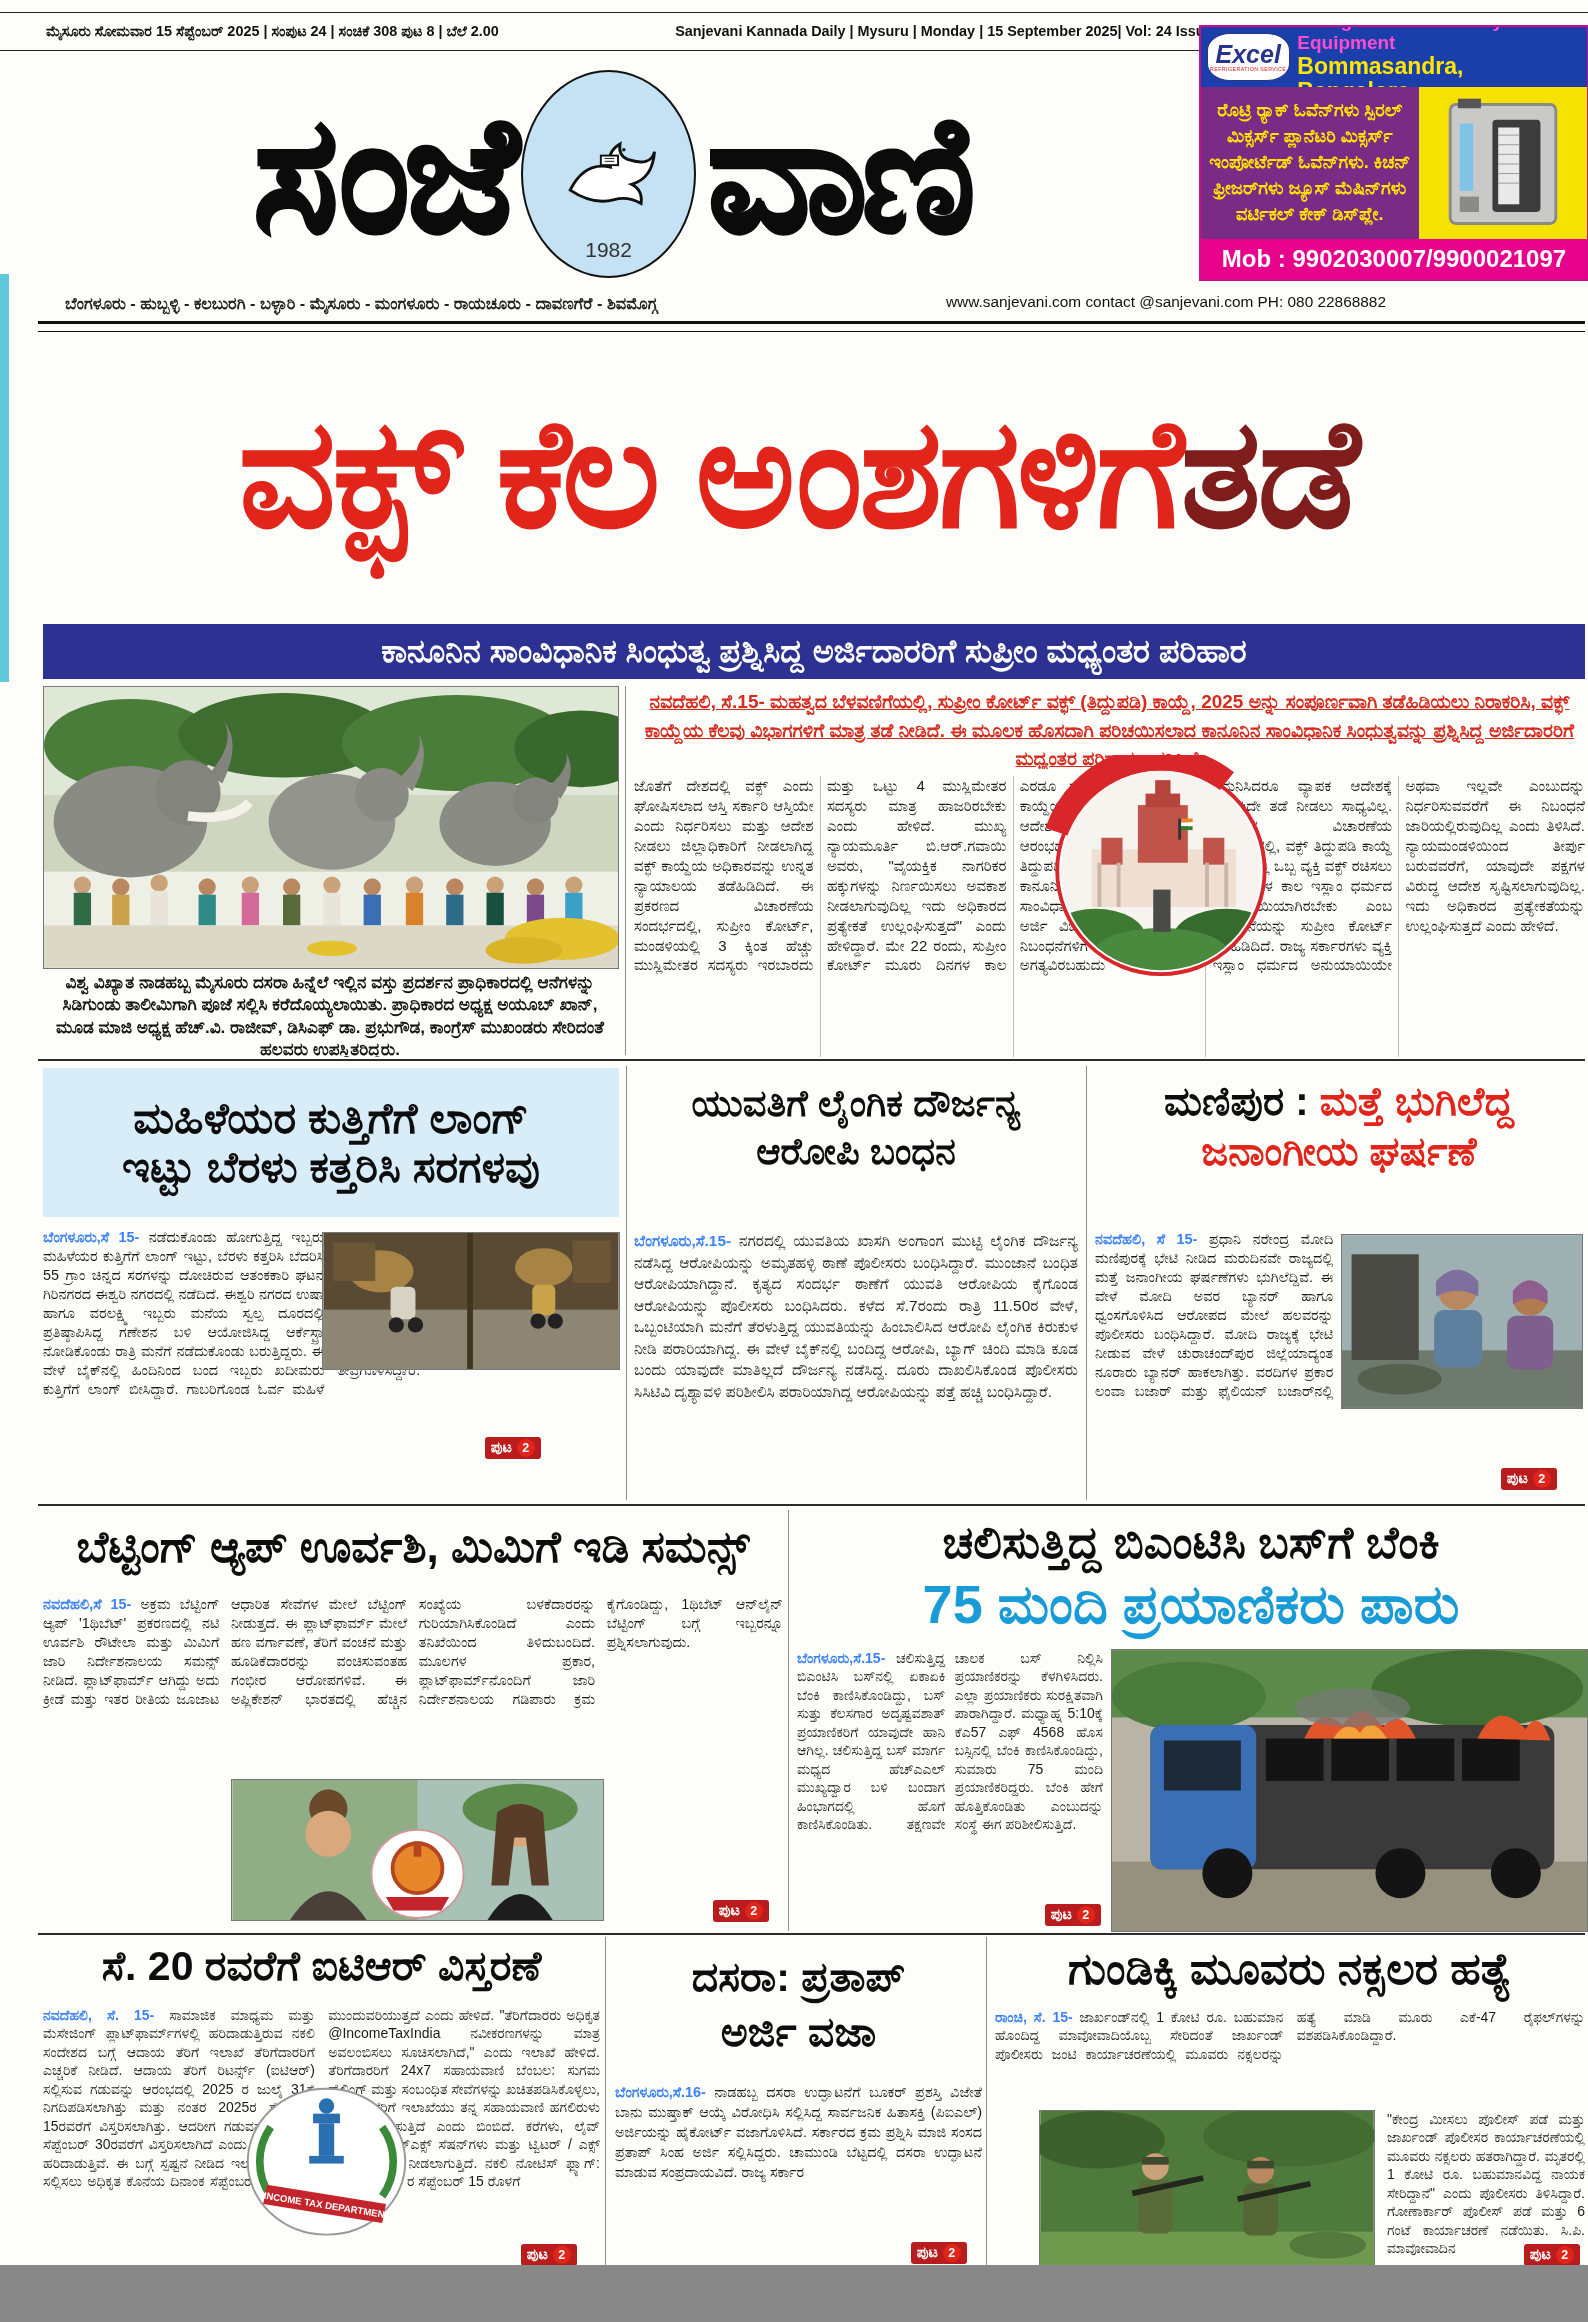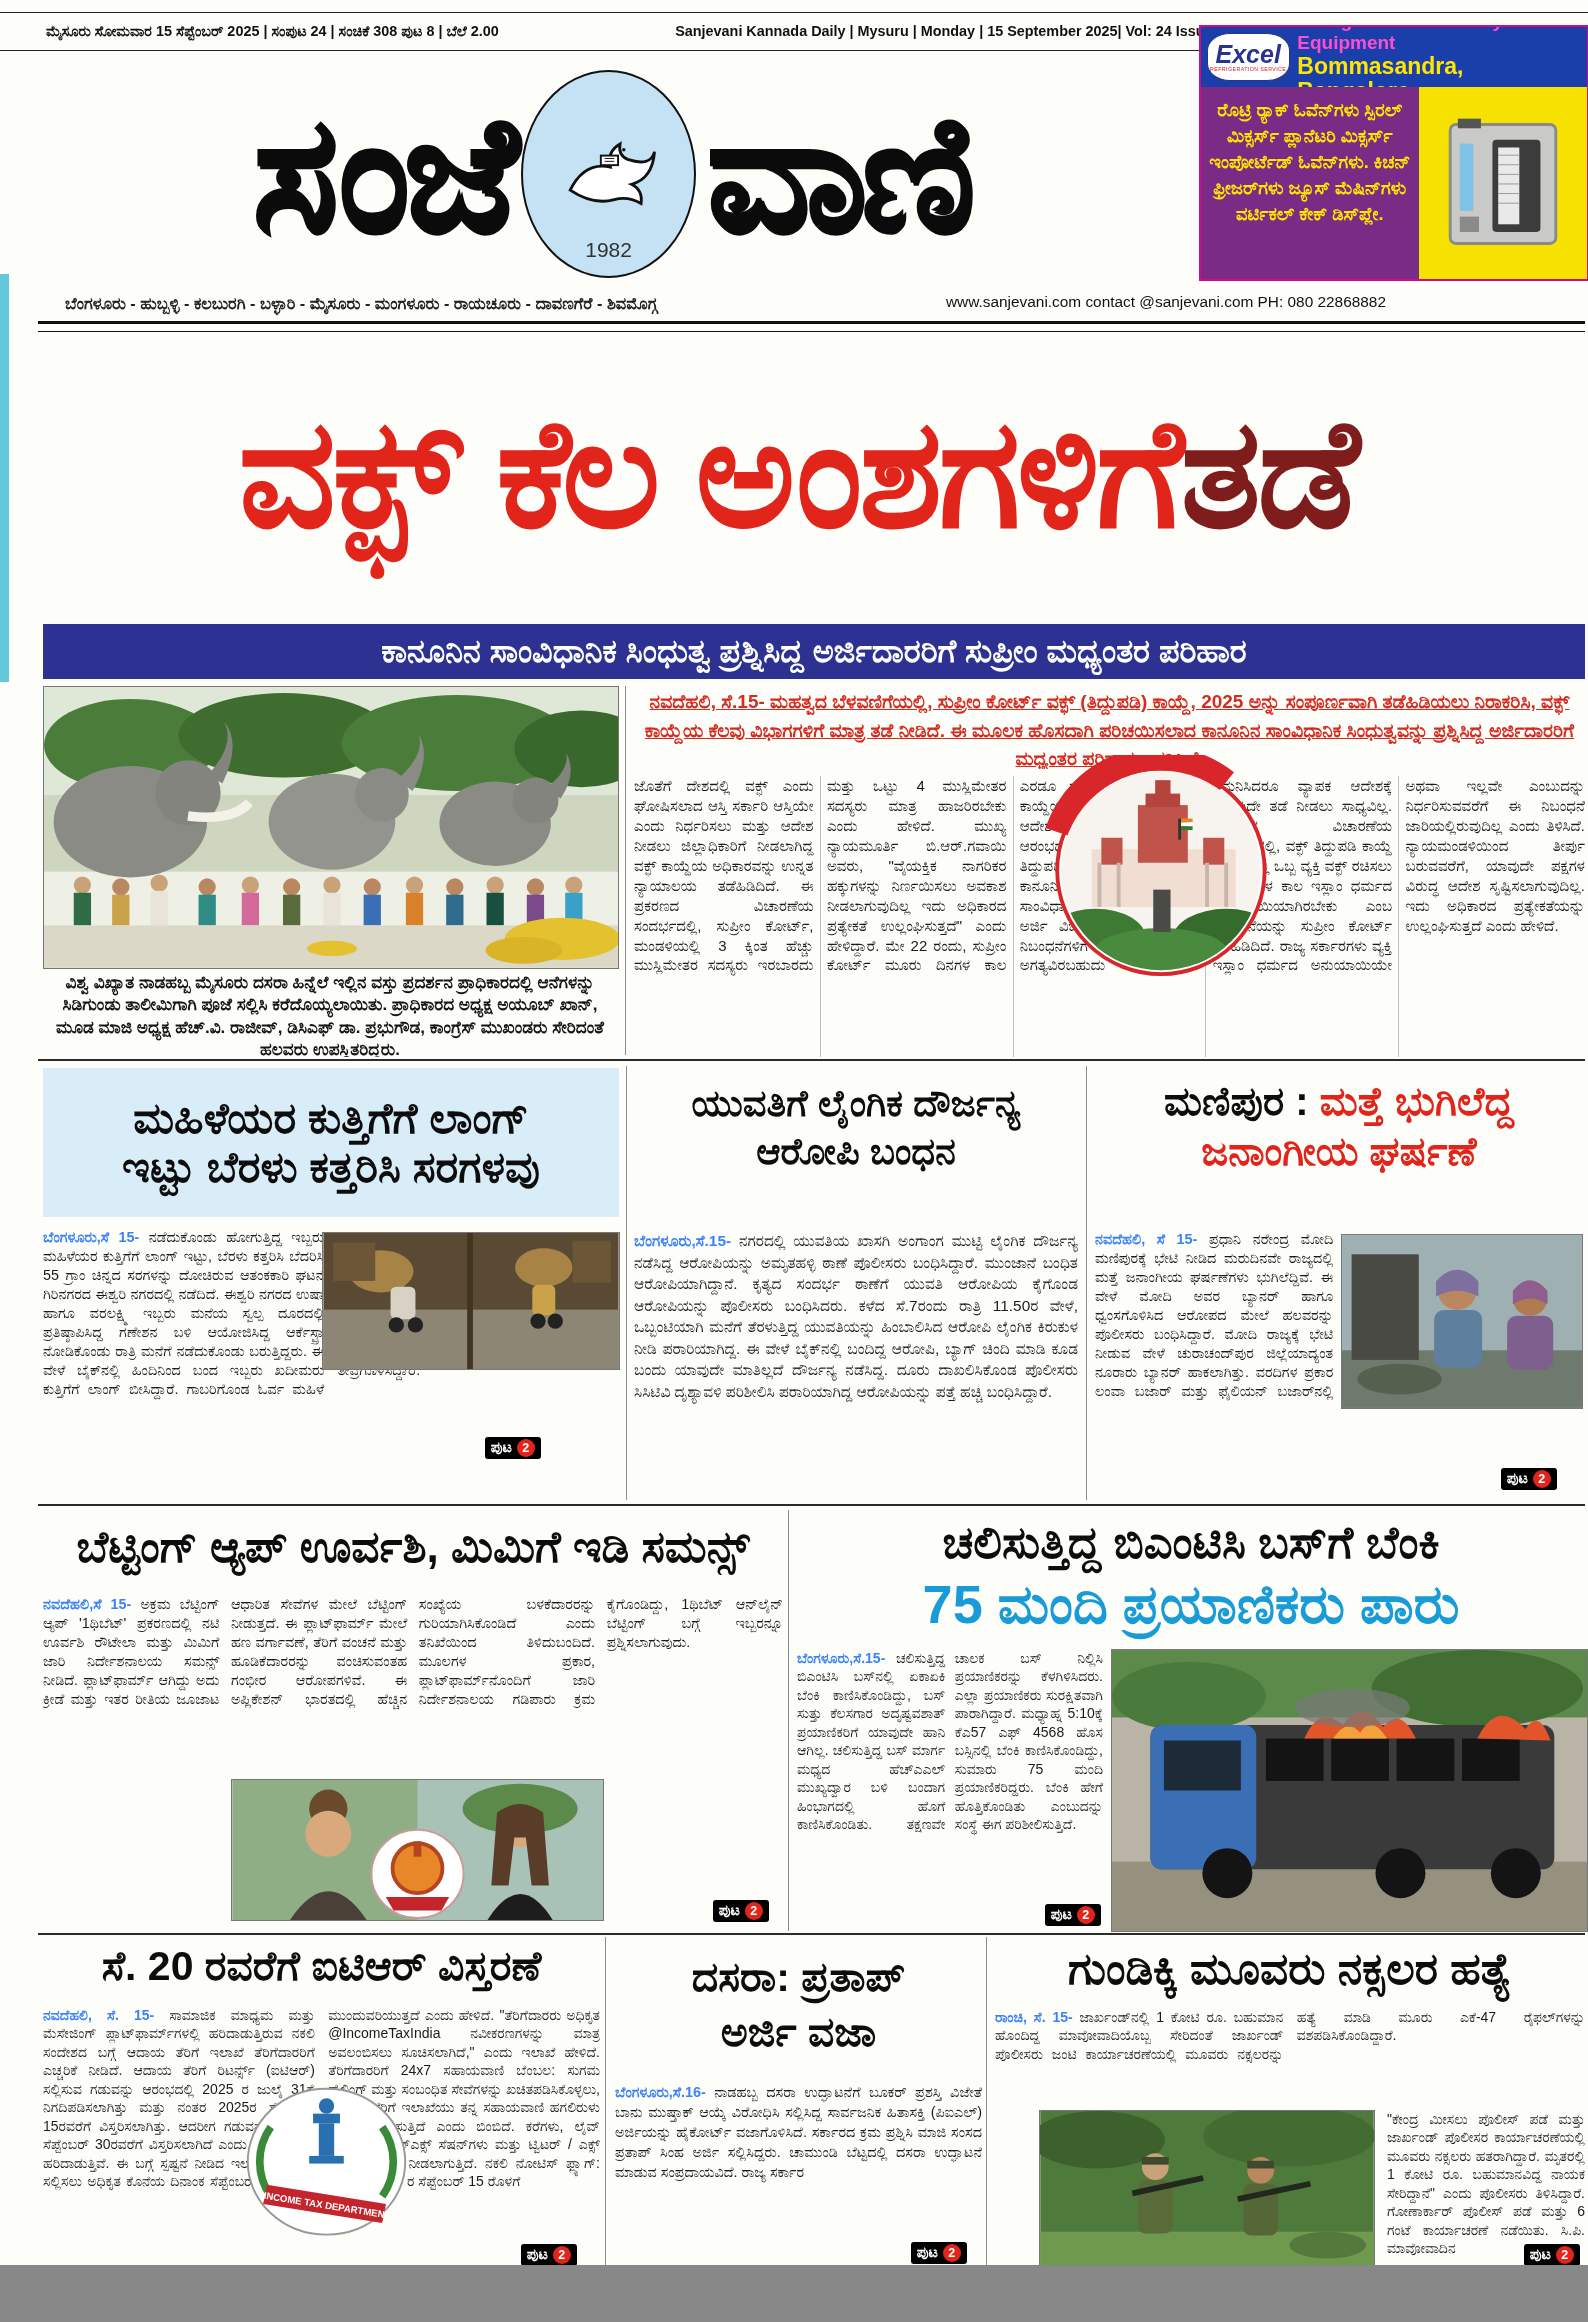--- a/index.html
+++ b/index.html
@@ -38,21 +38,21 @@
             column-rule:1px solid #bdbdbd;font-size:15px;line-height:1.33;text-align:justify;
             overflow:hidden;color:#1b1b1b;}
   .hrule{left:38px;width:1547px;height:1.9px;background:#2c2c2c;}
   .vrule{width:1px;background:#8d8d8d;}
   
   .bodytxt{font-size:14.4px;line-height:1.32;text-align:justify;overflow:hidden;color:#1b1b1b;}
   .dl{color:#3b82f6;font-weight:bold;}
   .headL{font-weight:900;text-align:center;color:#0d0d0d;line-height:1.12;}
   .chainhead{left:43px;top:1068px;width:576px;height:149px;background:#d9edf8;display:flex;flex-direction:column;
              align-items:center;justify-content:center;font-size:43px;}
-  .pg{position:absolute;display:inline-flex;align-items:center;background:#000000;color:#fff;font-weight:bold;
+  .pg{position:absolute;display:inline-flex;align-items:center;background:#b91c1c;color:#fff;font-weight:bold;
       font-size:14.4px;padding:1.9px 5.8px;border-radius:2.9px;gap:4.8px;z-index:5;}
   .pg .n{width:18px;height:18px;border-radius:50%;background:#e1251b;display:flex;align-items:center;
          justify-content:center;color:#fff;font-size:12.5px;}
   .bluehead{color:#189bd7;}
   .redhead{color:#e1251b;}
   
   .goldstrip{left:38px;top:2273px;width:1549px;height:42px;background:#b6dff2;border-top:2.9px solid #1673ae;
              border-bottom:2.9px solid #1673ae;display:flex;align-items:center;justify-content:center;
              font-size:20px;font-weight:bold;color:#0d2f66;white-space:nowrap;overflow:hidden;}
   
@@ -124,20 +124,21 @@
             <line x1="70" y1="56" x2="92" y2="56" stroke="#999"></line>
           <line x1="70" y1="66" x2="92" y2="66" stroke="#999"></line>
             <line x1="70" y1="76" x2="92" y2="76" stroke="#999"></line>
           <line x1="70" y1="86" x2="92" y2="86" stroke="#999"></line>
             <line x1="70" y1="96" x2="92" y2="96" stroke="#999"></line>
           <rect x="30" y="34" width="14" height="70" fill="#7fc3e8"></rect>
           <rect x="30" y="110" width="20" height="16" fill="#8a8a88"></rect>
         </svg>
       </div>
     </div>
+    <div class="admob">Mob : 9902030007/9900021097</div>
   </div>
 
   <div class="abs bighead">
     <span class="r">ವಕ್ಫ್ ಕೆಲ ಅಂಶಗಳಿಗೆ </span>
     <span class="k">ತಡೆ</span>
   </div>
   <div class="abs blueband">ಕಾನೂನಿನ ಸಾಂವಿಧಾನಿಕ ಸಿಂಧುತ್ವ ಪ್ರಶ್ನಿಸಿದ್ದ ಅರ್ಜಿದಾರರಿಗೆ ಸುಪ್ರೀಂ ಮಧ್ಯಂತರ ಪರಿಹಾರ</div>
 
   <div class="abs ph" style="left:43px;top:686px;width:574px;height:281px;">
     <svg width="574" height="281" viewBox="0 0 598 292">

